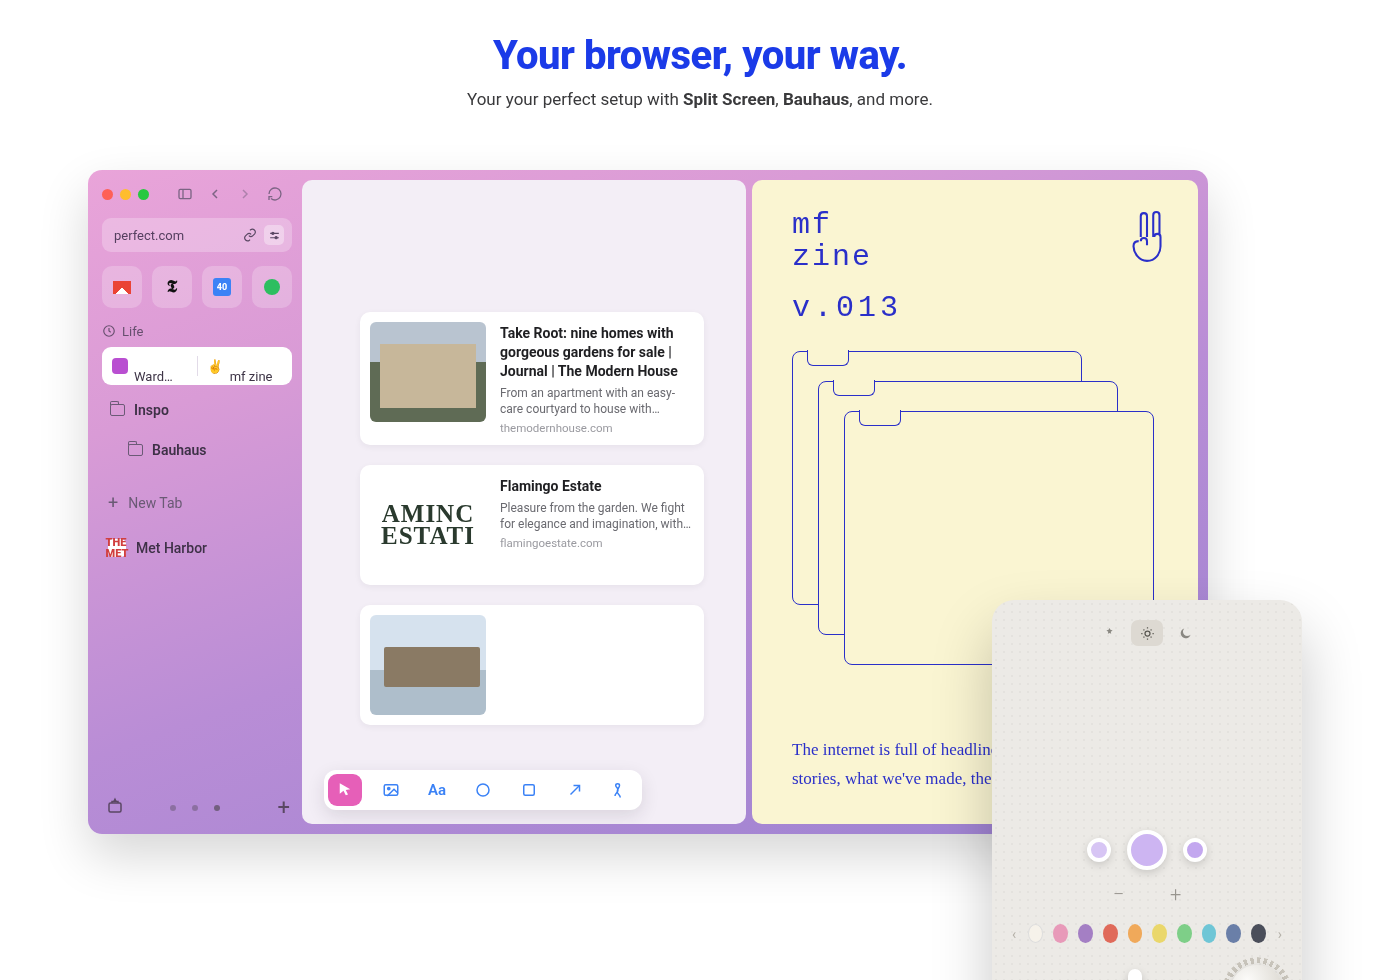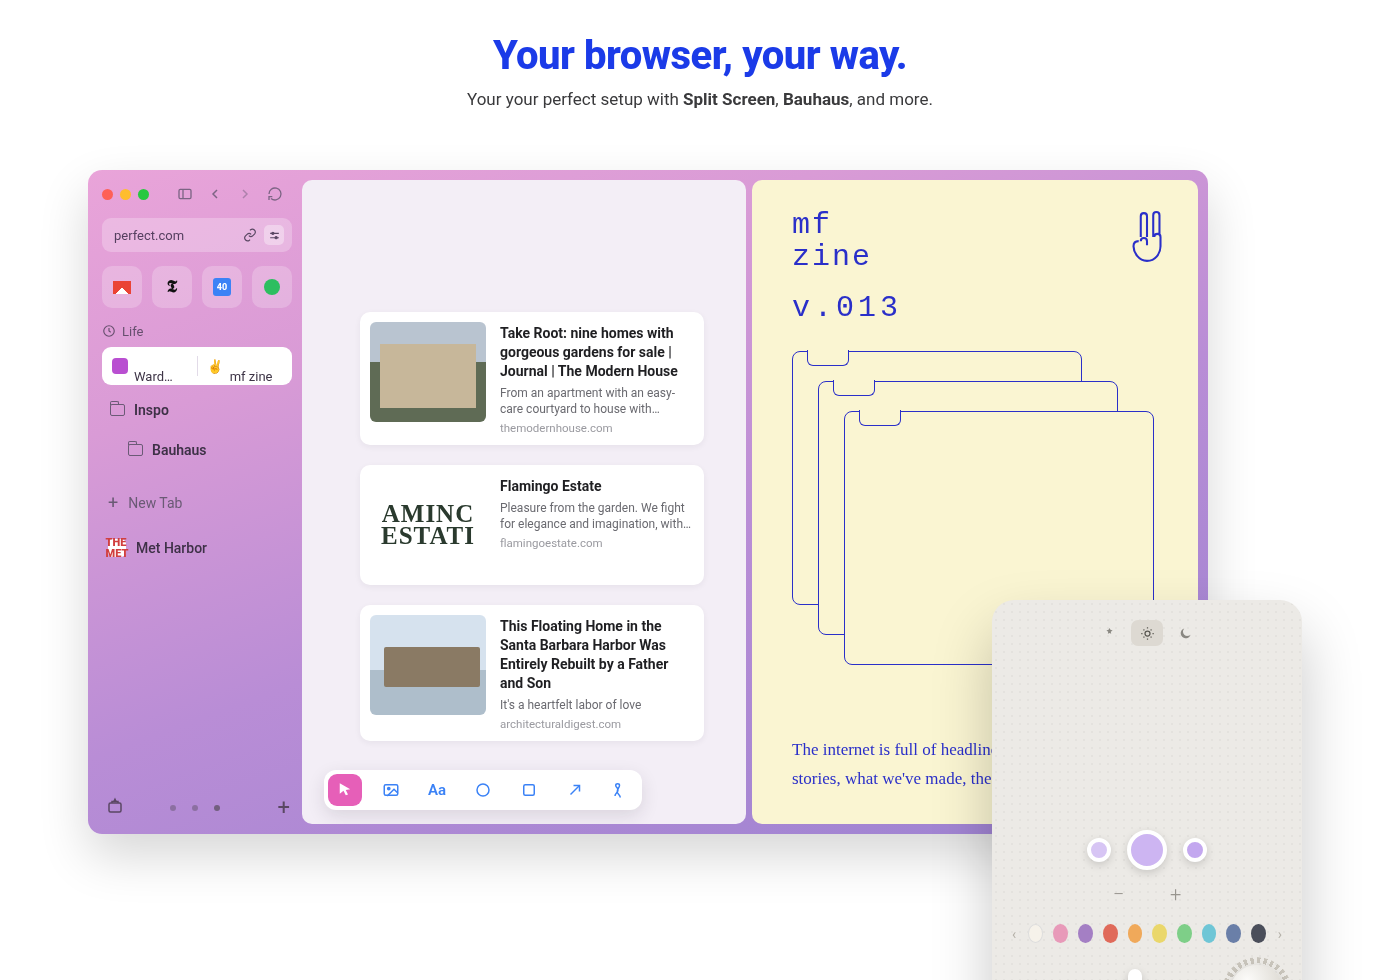--- a/index.html
+++ b/index.html
@@ -286,25 +286,20 @@
       <div class="card">
         <div class="thumb flam">AMINC<br>ESTATI</div>
         <div class="cardbody">
           <div class="cardtitle">Flamingo Estate</div>
           <div class="carddesc">Pleasure from the garden. We fight for elegance and imagination, with green thumbs…</div>
           <div class="cardurl">flamingoestate.com</div>
         </div>
       </div>
       <div class="card">
         <div class="thumb boat"></div>
-        <div class="cardbody">
-          <div class="cardtitle">This Floating Home in the Santa Barbara Harbor Was Entirely Rebuilt by a Father and Son</div>
-          <div class="carddesc">It's a heartfelt labor of love</div>
-          <div class="cardurl">architecturaldigest.com</div>
-        </div>
       </div>
     </div>
 
     <div class="edittoolbar">
       <div class="btn active">
           <svg viewBox="0 0 24 24" fill="currentColor">
             <path d="M5 3l14 8-6 1 3 6-3 1-3-6-5 4z"></path>
           </svg>
         </div>
       <div class="btn">

